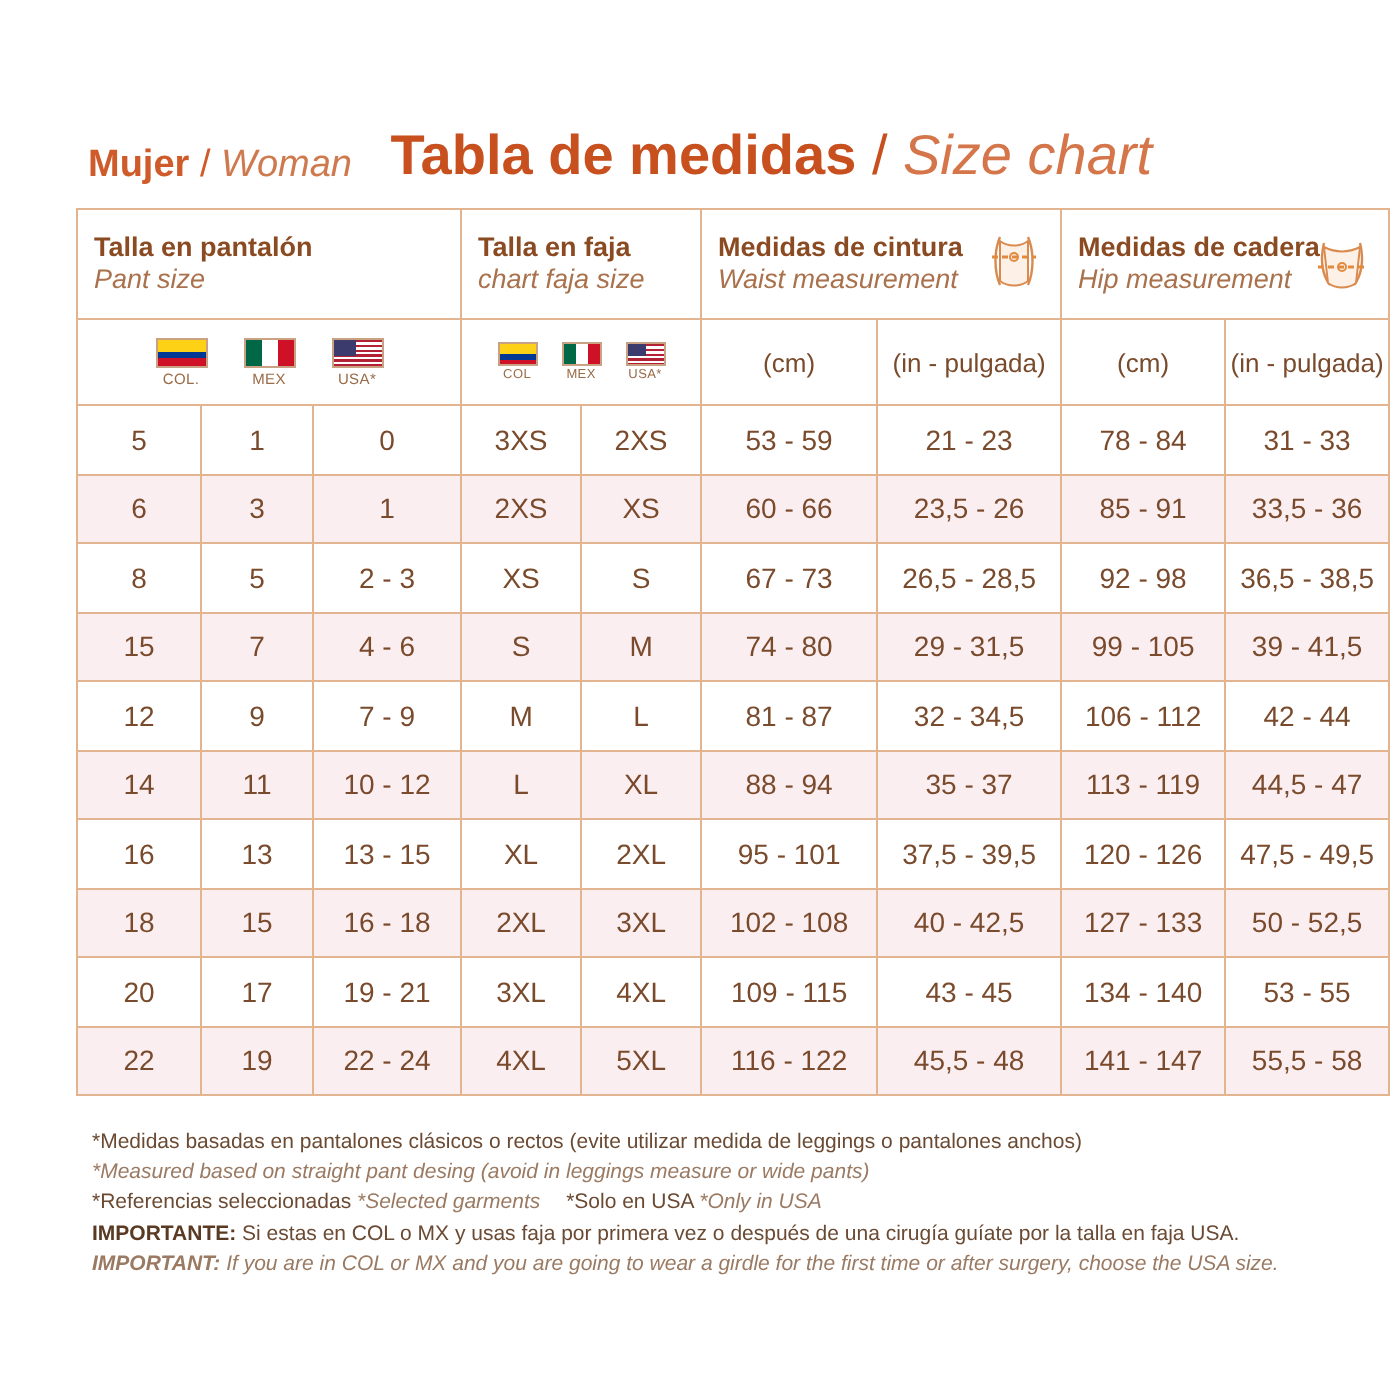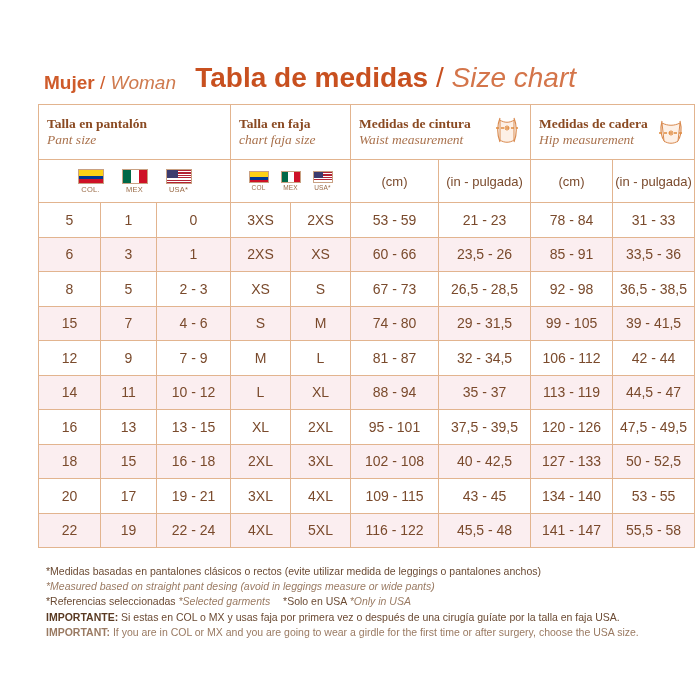--- a/index.html
+++ b/index.html
@@ -76,21 +76,20 @@
     vertical-align: middle;
     color: #7a4a2c;
     font-weight: normal;
   }
   
   .grp-cell {
     height: 46px;
     padding: 4px 8px !important;
     text-align: left !important;
     position: relative;
-    font-family: Liberation Serif, serif;
   }
   .grp-title {
     font-size: 13.5px;
     color: #8a4a22;
     line-height: 1.15;
     display: block;
   }
   .grp-title .b {
     font-weight: bold;
   }
@@ -179,21 +178,21 @@
   .notes {
     margin-top: 16px;
     padding-left: 8px;
     font-size: 10.5px;
     line-height: 1.45;
     color: #6b4a33;
   }
   .notes .es { color: #6b4a33; }
   .notes .en { font-style: italic; color: #9a7a62; }
   .notes .imp-es b { color: #5a3a22; }
-  .notes .imp-en { color: #9a7a62; }
+  .notes .imp-en { font-style: italic; color: #9a7a62; }
   .notes .line { white-space: nowrap; }
 </style>
 </head>
 <body>
 
 <div class="page">
 
   <div class="header">
     <div class="hdr-left">
       <span class="bold">Mujer</span>

